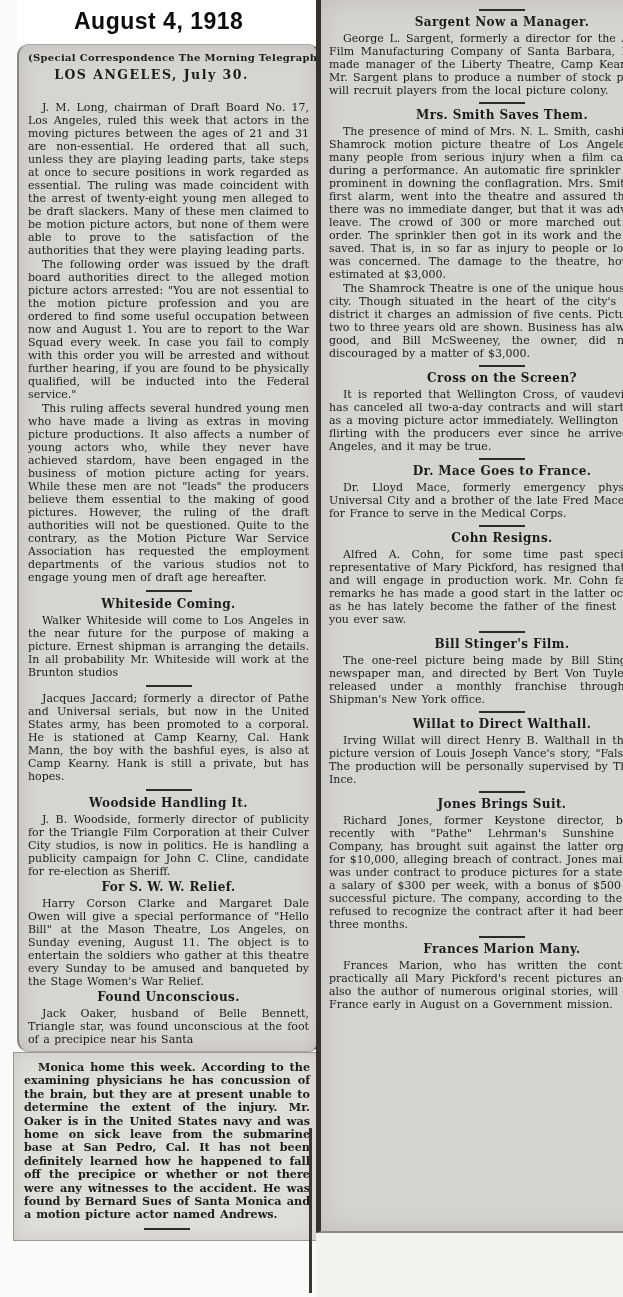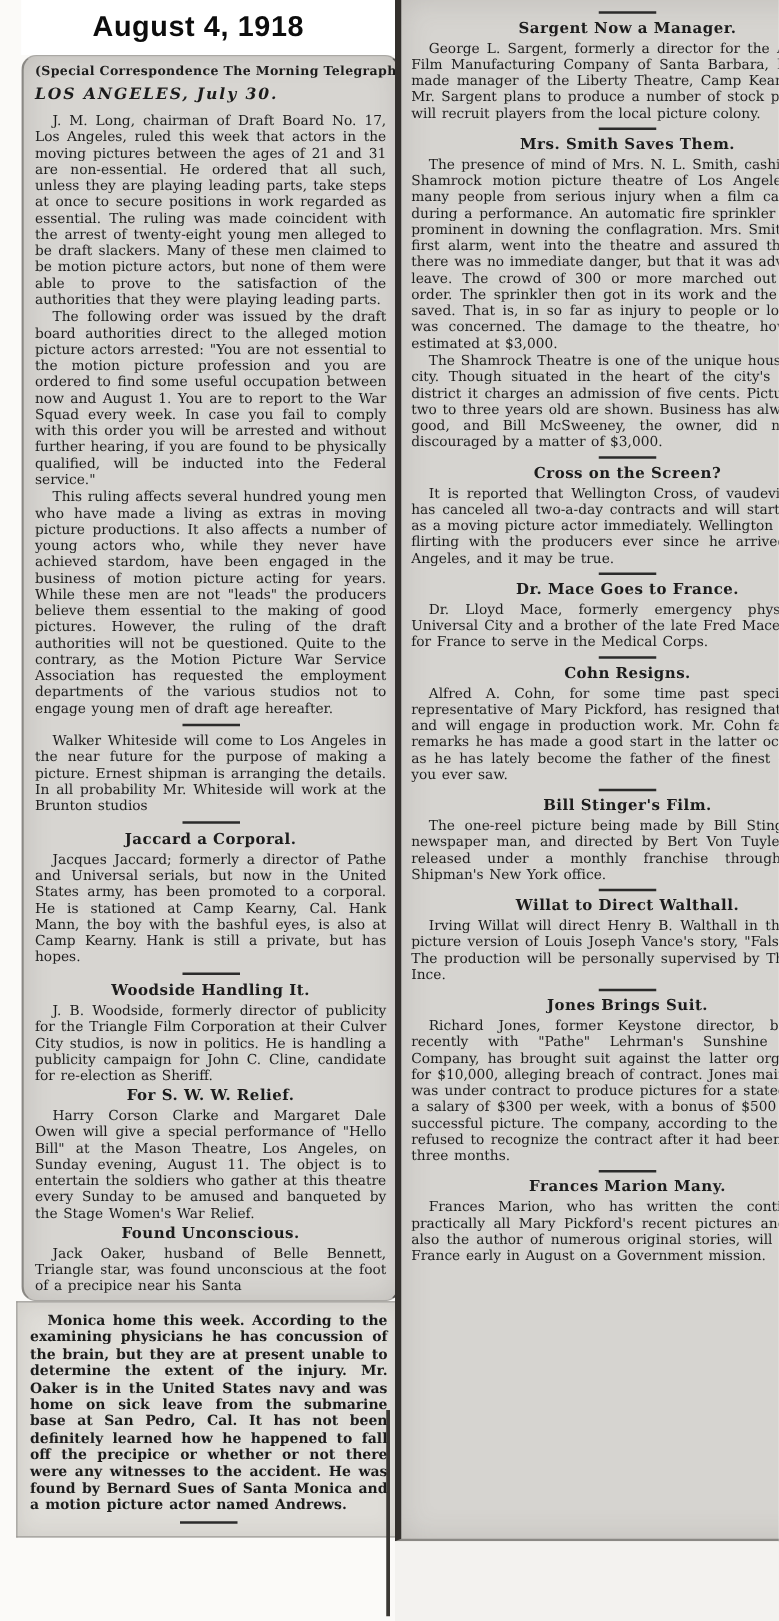--- a/index.html
+++ b/index.html
@@ -36,21 +36,21 @@
     padding:8px 9px 5px 10px;
     font-weight:bold;
     box-shadow:inset 0 0 18px rgba(90,85,78,.14);
   }
   .credit-line{
     font-size:10px;font-weight:bold;letter-spacing:.3px;
     margin:0 0 4px 0;white-space:nowrap;
   }
   .dateline{
     font-size:12.5px;font-weight:bold;letter-spacing:1.5px;
-    text-align:left;padding-right:34px;margin:0 0 8px 0;font-style:italic;
+    text-align:center;padding-right:34px;margin:0 0 19px 0;
   }
   .para{
     font-size:11px;line-height:13px;text-align:justify;
     text-indent:14px;margin:0 0 1px 0;
     word-spacing:1px;
   }
   .clip-bold .para{font-size:11.2px;line-height:13.4px;}
   .section-heading{
     font-size:12px;font-weight:bold;text-align:center;
     letter-spacing:.4px;margin:2px 0 3px 0;
@@ -97,28 +97,28 @@
       <div>
           <p class="para">J. M. Long, chairman of Draft Board No. 17, Los Angeles, ruled this week that actors in the moving pictures between the ages of 21 and 31 are non-essential. He ordered that all such, unless they are playing leading parts, take steps at once to secure positions in work regarded as essential. The ruling was made coincident with the arrest of twenty-eight young men alleged to be draft slackers. Many of these men claimed to be motion picture actors, but none of them were able to prove to the satisfaction of the authorities that they were playing leading parts.</p>
           <p class="para">The following order was issued by the draft board authorities direct to the alleged motion picture actors arrested: "You are not essential to the motion picture profession and you are ordered to find some useful occupation between now and August 1. You are to report to the War Squad every week. In case you fail to comply with this order you will be arrested and without further hearing, if you are found to be physically qualified, will be inducted into the Federal service."</p>
           <p class="para">This ruling affects several hundred young men who have made a living as extras in moving picture productions. It also affects a number of young actors who, while they never have achieved stardom, have been engaged in the business of motion picture acting for years. While these men are not "leads" the producers believe them essential to the making of good pictures. However, the ruling of the draft authorities will not be questioned. Quite to the contrary, as the Motion Picture War Service Association has requested the employment departments of the various studios not to engage young men of draft age hereafter.</p>
         </div>
 
       <div>
 
           <div>
             <hr class="divider">
+            <div class="section-heading">Whiteside Coming.</div>
             <div>
               <p class="para">Walker Whiteside will come to Los Angeles in the near future for the purpose of making a picture. Ernest shipman is arranging the details. In all probability Mr. Whiteside will work at the Brunton studios</p>
             </div>
           </div>
 
           <div>
             <hr class="divider">
-            <div class="section-heading">Jaccard a Corporal.</div>
             <div>
               <p class="para">Jacques Jaccard; formerly a director of Pathe and Universal serials, but now in the United States army, has been promoted to a corporal. He is stationed at Camp Kearny, Cal. Hank Mann, the boy with the bashful eyes, is also at Camp Kearny. Hank is still a private, but has hopes.</p>
             </div>
           </div>
 
           <div>
             <hr class="divider">
             <div class="section-heading">Woodside Handling It.</div>
             <div>
               <p class="para">J. B. Woodside, formerly director of publicity for the Triangle Film Corporation at their Culver City studios, is now in politics. He is handling a publicity campaign for John C. Cline, candidate for re-election as Sheriff.</p>

